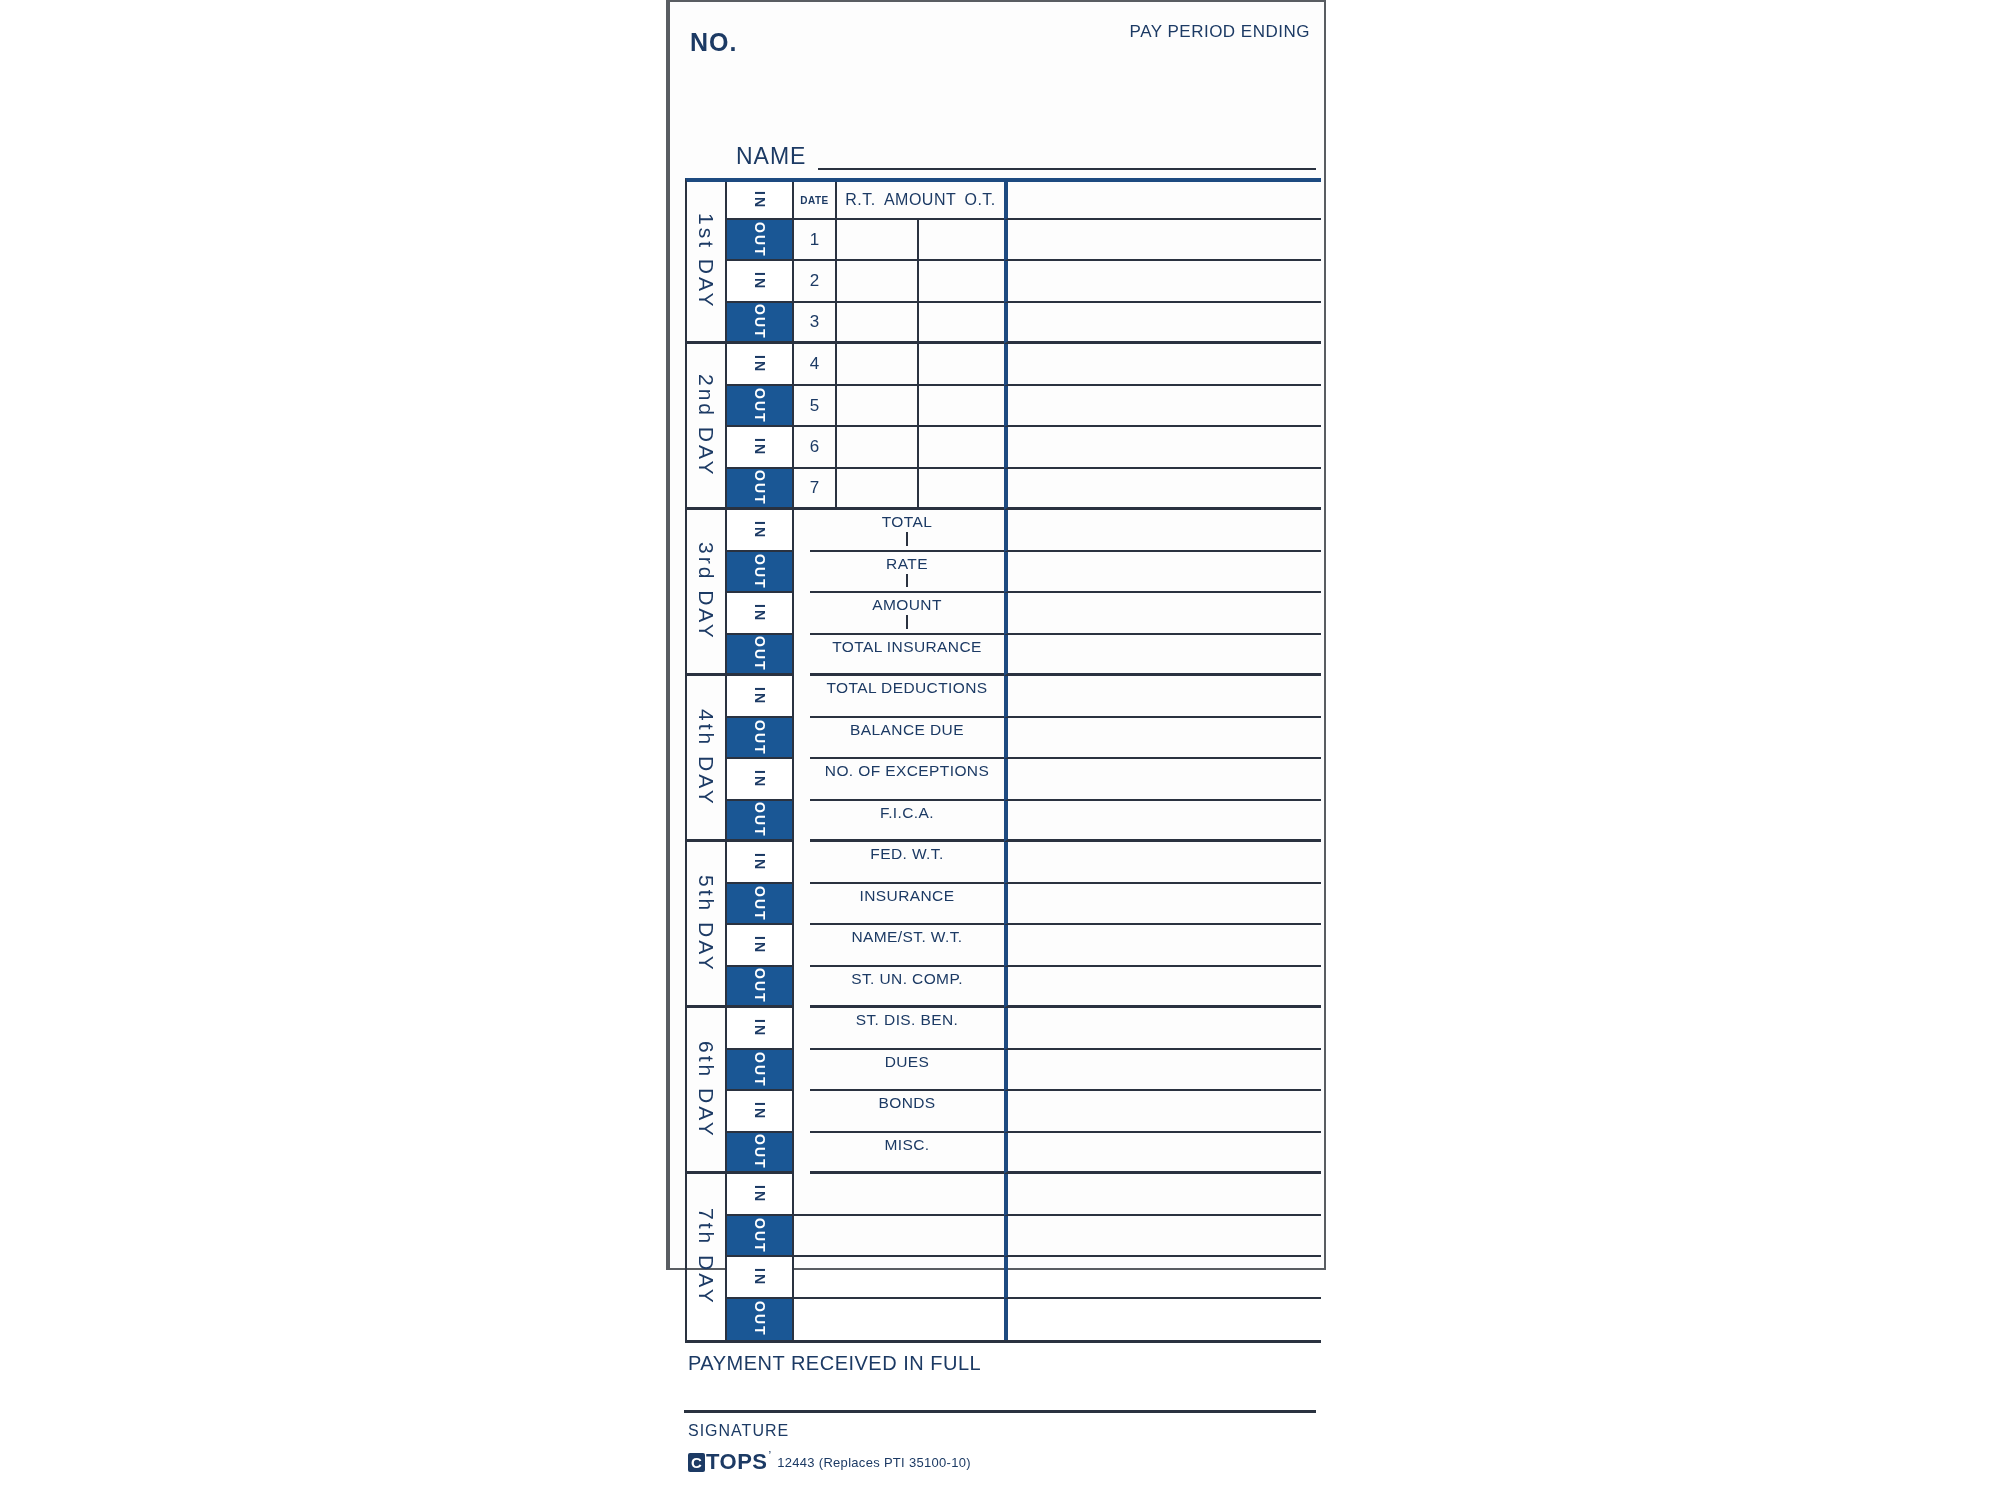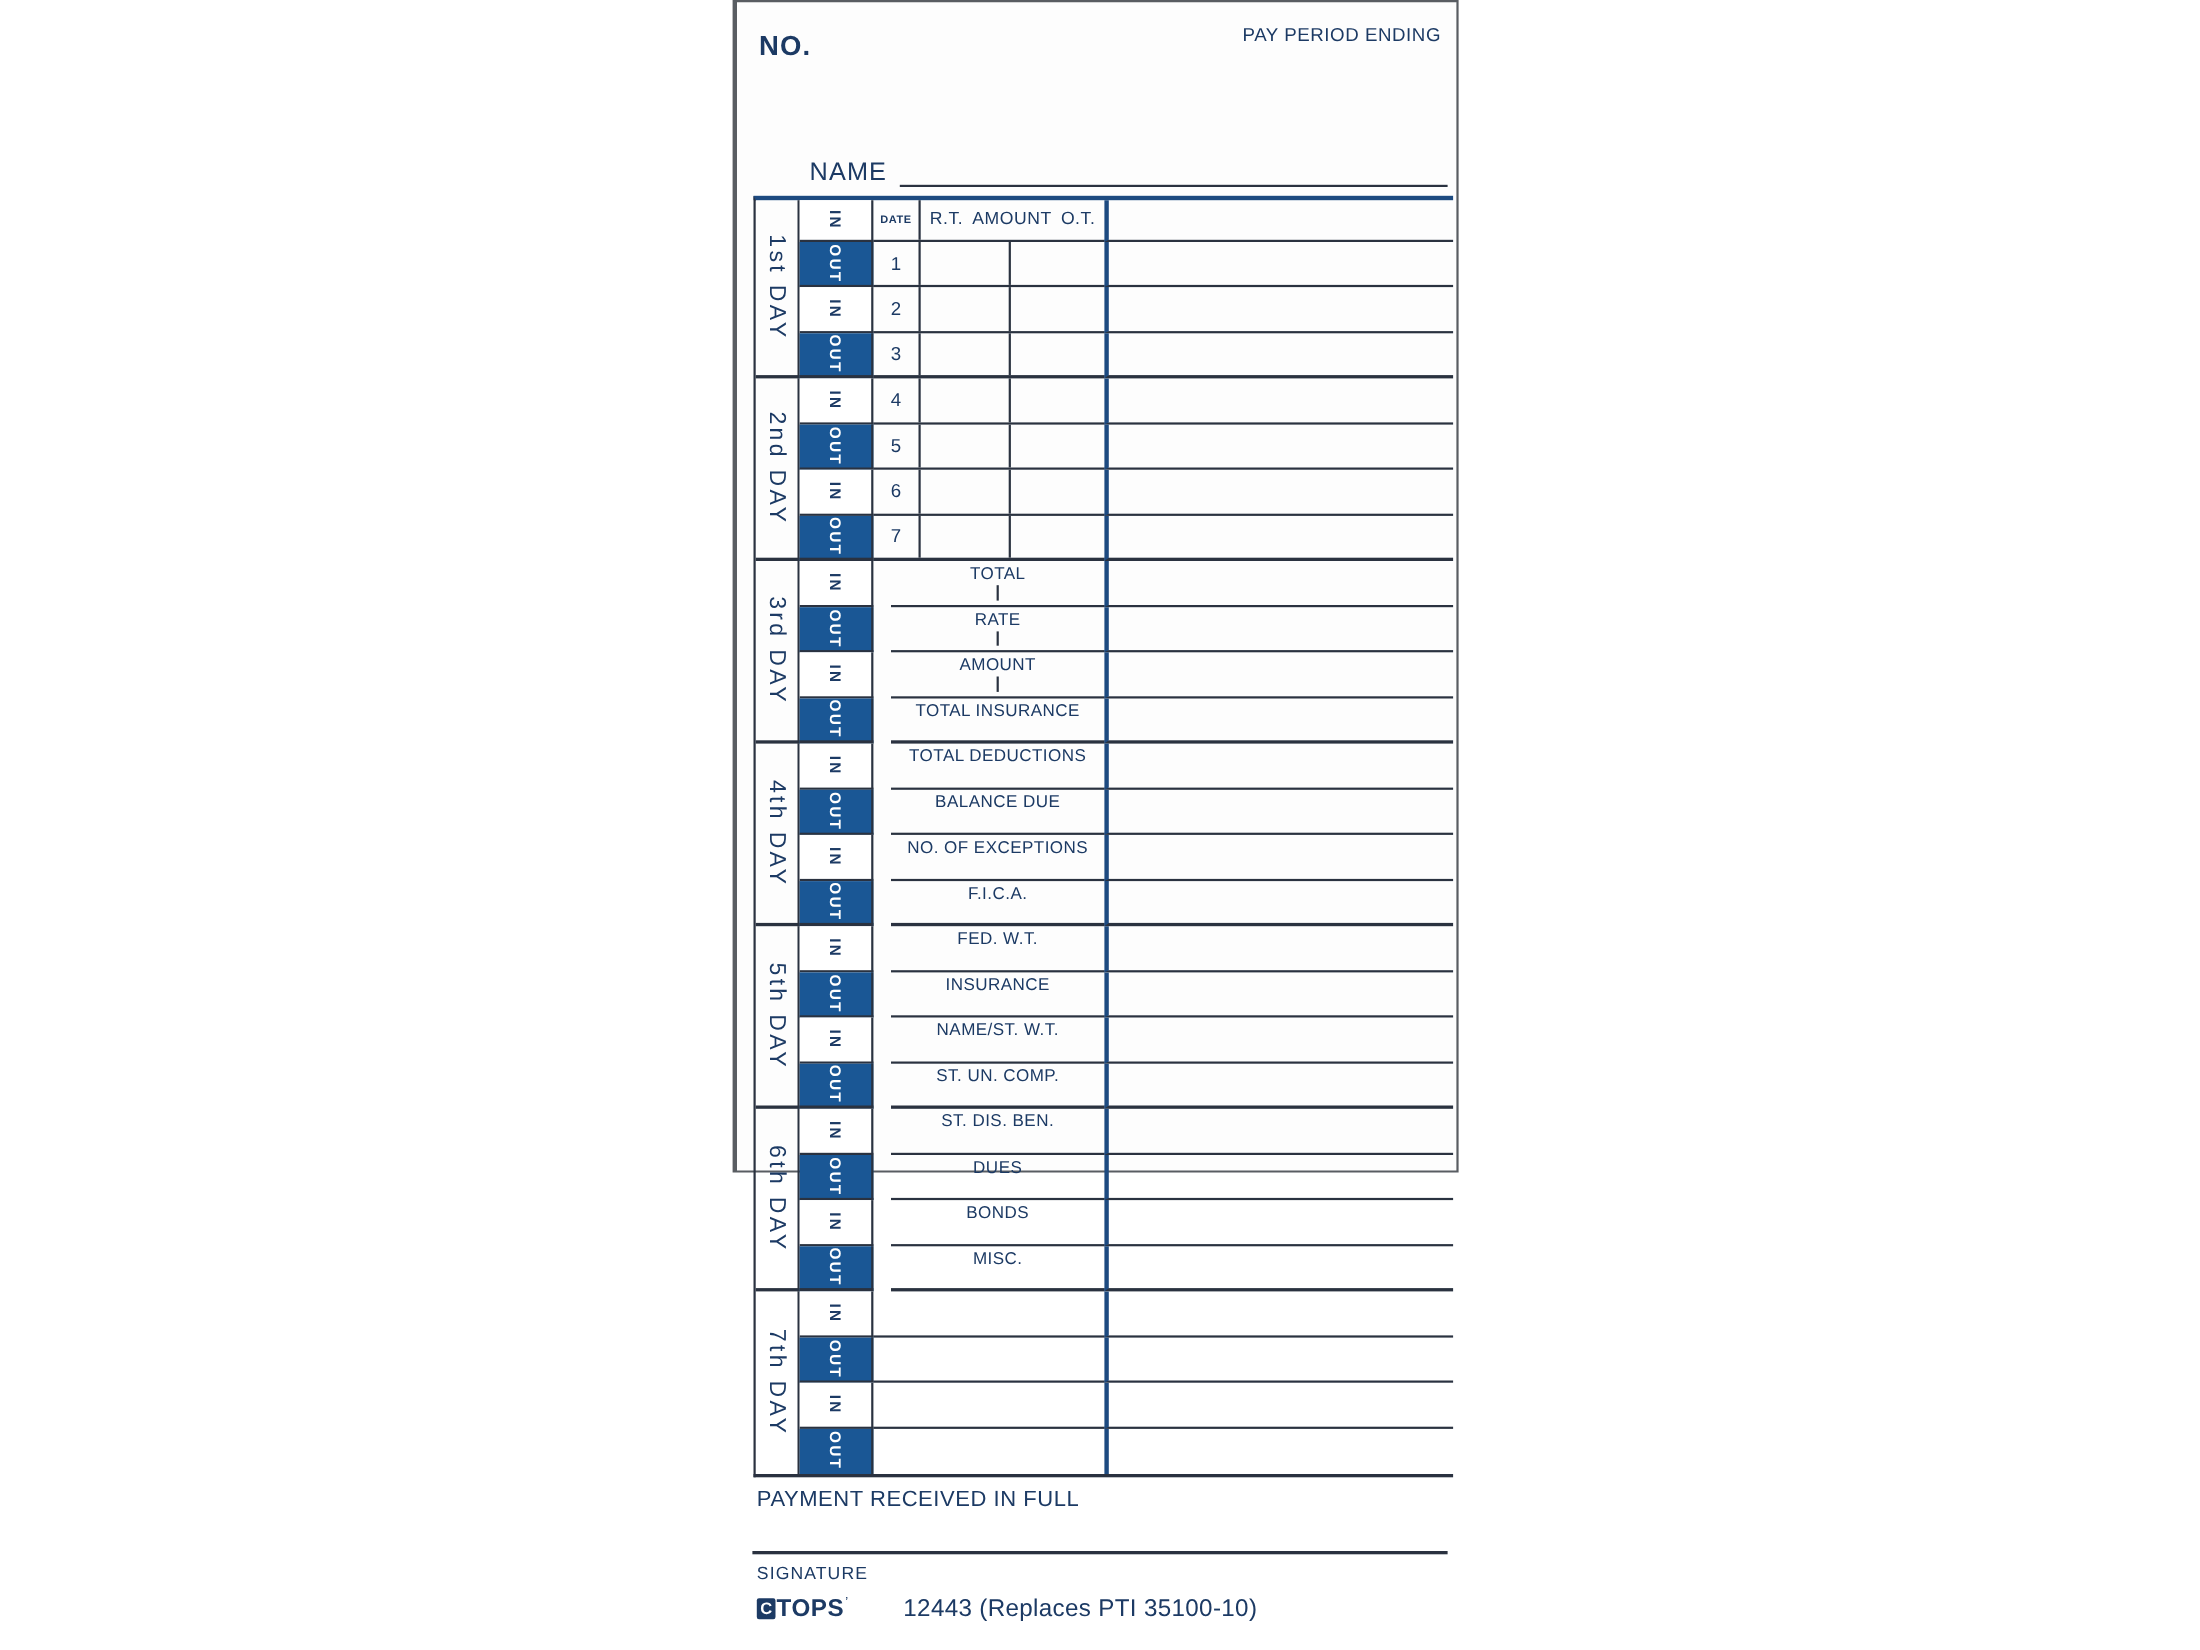--- a/index.html
+++ b/index.html
@@ -5,21 +5,21 @@
   :root{
     --ink:#1c3a64;
     --line:#2a3240;
     --accent:#1d4a80;
     --fill:#1a5795;
     --paper:#fdfdfd;
     --cardborder:#595d62;
   }
   html,body{margin:0;padding:0;width:2000px;height:1500px;overflow:hidden;background:#ffffff;}
   body{font-family:"Liberation Sans", sans-serif;color:var(--ink);}
-  .card{position:absolute;left:666px;top:0;width:660px;height:1066px;background:var(--paper);
+  .card{position:absolute;left:666px;top:0;width:660px;height:1270px;background:var(--paper);
         border:2px solid var(--cardborder);border-left-width:4px;box-sizing:border-box;}
   .abs{position:absolute;}
   .no-label{left:20px;top:26px;font-size:25px;font-weight:700;letter-spacing:1px;}
   .ppe{right:14px;top:20px;font-size:17px;letter-spacing:.5px;}
   .name-row{left:18px;right:8px;top:140px;display:flex;align-items:flex-end;font-size:23px;letter-spacing:1px;margin-left:48px;}
   .name-line{flex:1;border-bottom:2px solid var(--line);margin-left:12px;height:26px;}
 
   .grid{left:15px;top:176px;width:636px;height:1165px;display:grid;
         grid-template-columns:40px 67px 210px 1fr;
         grid-template-rows:38px repeat(27,1fr);
@@ -55,21 +55,21 @@
   .nobb{border-bottom:none !important;}
 
   .payment{left:18px;top:1350px;font-size:20px;letter-spacing:.5px;}
   .sigline{left:14px;right:8px;top:1408px;border-top:3px solid var(--line);height:0;}
   .signature{left:18px;top:1420px;font-size:16px;letter-spacing:1px;}
   .brandrow{left:18px;top:1447px;display:flex;align-items:center;}
   .tops-mark{display:inline-flex;width:17px;height:19px;background:var(--ink);color:#fff;
              align-items:center;justify-content:center;font-size:15px;font-weight:700;border-radius:2px;margin-right:1px;}
   .tops-word{font-weight:700;font-size:22px;letter-spacing:.5px;}
   .brand-reg{font-size:12px;align-self:flex-start;margin:0 6px 0 1px;}
-  .product{font-size:22px;letter-spacing:.3px;margin-left:44px;}
+  .product{font-size:13px;letter-spacing:.3px;}
 </style>
 </head>
 <body>
 
 <div class="card">
 
   <div class="abs no-label">NO.</div>
   <div class="abs ppe">PAY PERIOD ENDING</div>
 
   <div class="abs name-row">

